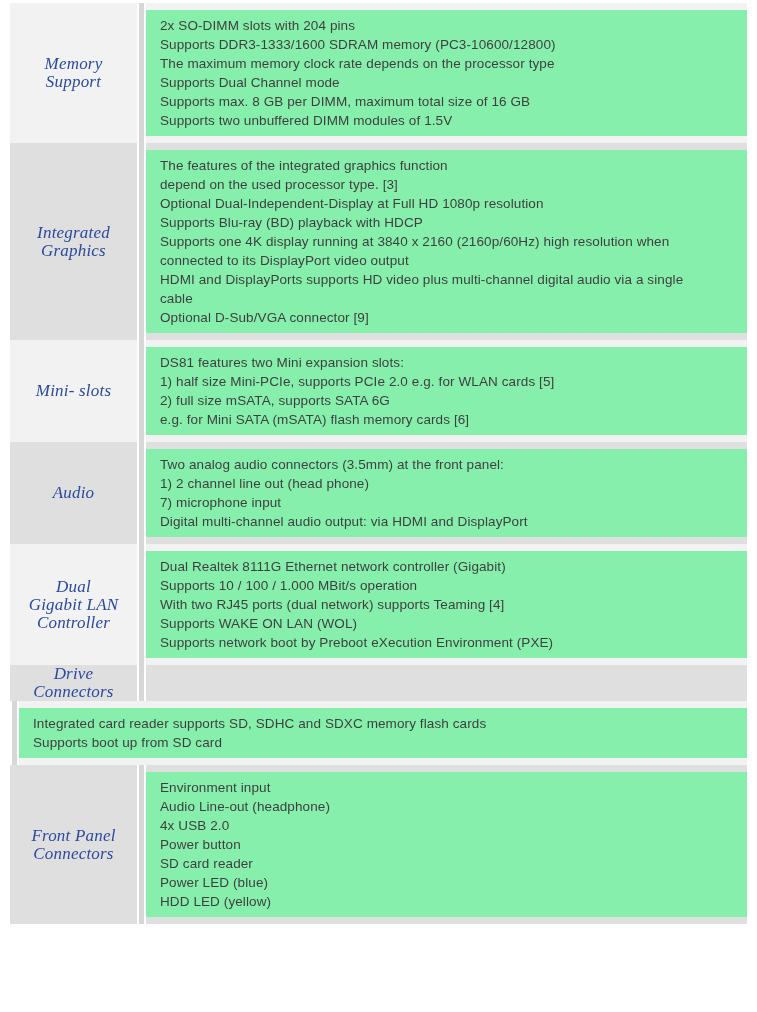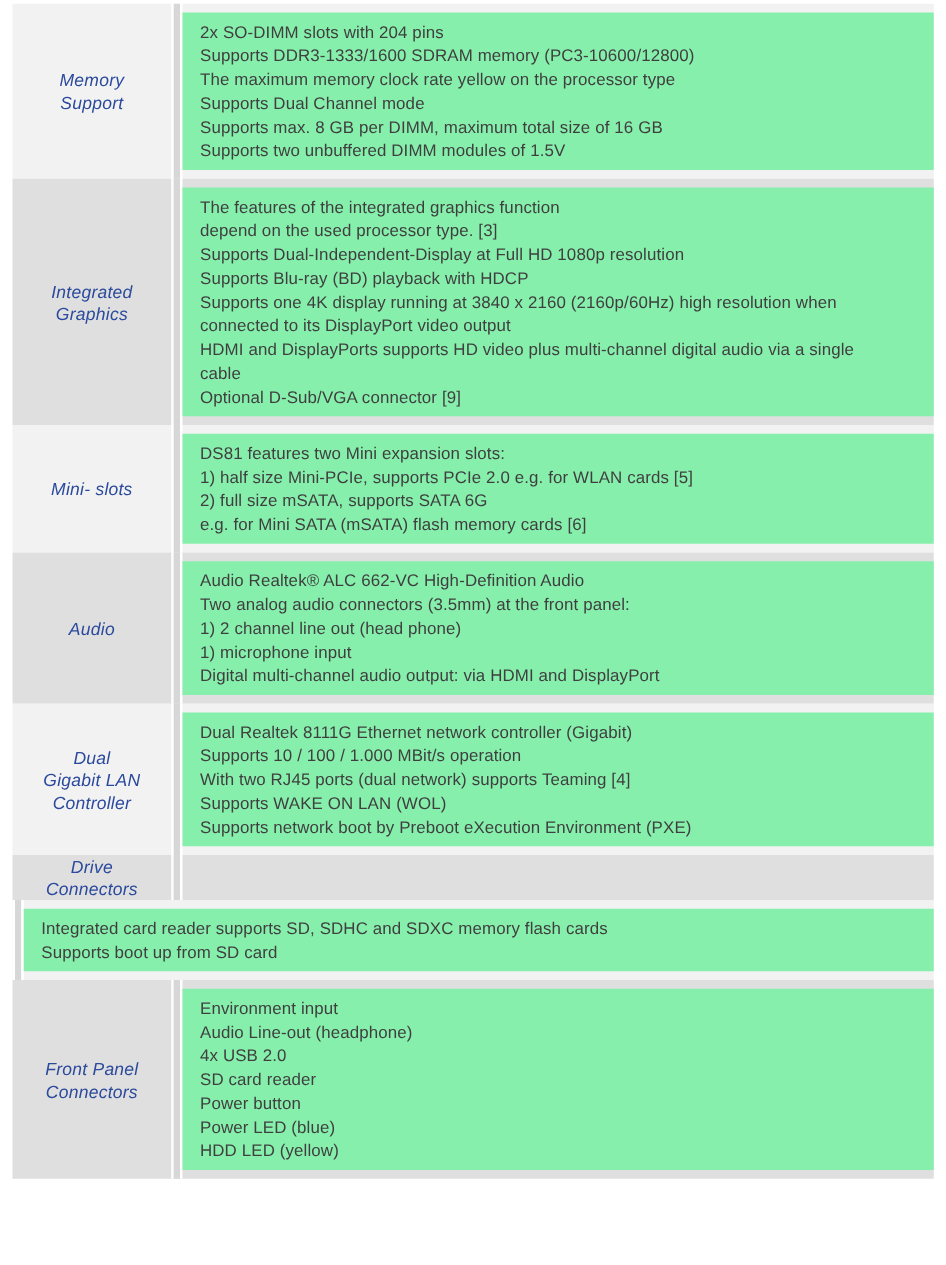--- a/index.html
+++ b/index.html
@@ -28,24 +28,25 @@
   .spec-row.odd  { background: var(--row-odd); }
   .spec-row.even { background: var(--row-even); }
   .label-cell {
     flex: 0 0 127px;
     display: flex;
     align-items: center;
     justify-content: center;
     text-align: center;
     color: var(--label-blue);
     font-style: italic;
-    font-size: 14px;
+    font-size: 17px;
     line-height: 18px;
     white-space: pre-line;
     letter-spacing: 0.2px;
+    font-family: Liberation Serif, serif;
   }
   .vgap { flex: 0 0 2px; background: #ffffff; }
   .vdivider { flex: 0 0 5px; background: var(--divider); }
   .content-cell {
     flex: 1 1 auto;
     background: #86efac;
     margin: 7px 0;
     padding: 6px 14px 6px 14px;
     color: var(--body-text);
     font-size: 13.5px;
@@ -60,36 +61,36 @@
 <div class="spec-table">
     <div class="spec-row odd">
       <div class="label-cell">Memory
 Support</div>
       <div class="vgap"></div>
       <div class="vdivider"></div>
       <div class="vgap"></div>
       <div class="content-cell">
         <div class="spec-line">2x SO-DIMM slots with 204 pins</div>
         <div class="spec-line">Supports DDR3-1333/1600 SDRAM memory (PC3-10600/12800)</div>
-        <div class="spec-line">The maximum memory clock rate yellow on the processor type</div>
+        <div class="spec-line">The maximum memory clock rate depends on the processor type</div>
         <div class="spec-line">Supports Dual Channel mode</div>
         <div class="spec-line">Supports max. 8 GB per DIMM, maximum total size of 16 GB</div>
         <div class="spec-line">Supports two unbuffered DIMM modules of 1.5V</div>
       </div>
     </div>
     <div class="spec-row even">
       <div class="label-cell">Integrated
 Graphics</div>
       <div class="vgap"></div>
       <div class="vdivider"></div>
       <div class="vgap"></div>
       <div class="content-cell">
         <div class="spec-line">The features of the integrated graphics function</div>
         <div class="spec-line">depend on the used processor type. [3]</div>
-        <div class="spec-line">Supports Dual-Independent-Display at Full HD 1080p resolution</div>
+        <div class="spec-line">Optional Dual-Independent-Display at Full HD 1080p resolution</div>
         <div class="spec-line">Supports Blu-ray (BD) playback with HDCP</div>
         <div class="spec-line">Supports one 4K display running at 3840 x 2160 (2160p/60Hz) high resolution when</div>
         <div class="spec-line">connected to its DisplayPort video output</div>
         <div class="spec-line">HDMI and DisplayPorts supports HD video plus multi-channel digital audio via a single</div>
         <div class="spec-line">cable</div>
         <div class="spec-line">Optional D-Sub/VGA connector [9]</div>
       </div>
     </div>
     <div class="spec-row odd">
       <div class="label-cell">Mini- slots</div>
@@ -102,24 +103,23 @@
         <div class="spec-line">2) full size mSATA, supports SATA 6G</div>
         <div class="spec-line">e.g. for Mini SATA (mSATA) flash memory cards [6]</div>
       </div>
     </div>
     <div class="spec-row even">
       <div class="label-cell">Audio</div>
       <div class="vgap"></div>
       <div class="vdivider"></div>
       <div class="vgap"></div>
       <div class="content-cell">
-        <div class="spec-line">Audio Realtek® ALC 662-VC High-Definition Audio</div>
         <div class="spec-line">Two analog audio connectors (3.5mm) at the front panel:</div>
         <div class="spec-line">1) 2 channel line out (head phone)</div>
-        <div class="spec-line">1) microphone input</div>
+        <div class="spec-line">7) microphone input</div>
         <div class="spec-line">Digital multi-channel audio output: via HDMI and DisplayPort</div>
       </div>
     </div>
     <div class="spec-row odd">
       <div class="label-cell">Dual
 Gigabit LAN
 Controller</div>
       <div class="vgap"></div>
       <div class="vdivider"></div>
       <div class="vgap"></div>
@@ -150,19 +150,19 @@
     <div class="spec-row even">
       <div class="label-cell">Front Panel
 Connectors</div>
       <div class="vgap"></div>
       <div class="vdivider"></div>
       <div class="vgap"></div>
       <div class="content-cell">
         <div class="spec-line">Environment input</div>
         <div class="spec-line">Audio Line-out (headphone)</div>
         <div class="spec-line">4x USB 2.0</div>
+        <div class="spec-line">Power button</div>
         <div class="spec-line">SD card reader</div>
-        <div class="spec-line">Power button</div>
         <div class="spec-line">Power LED (blue)</div>
         <div class="spec-line">HDD LED (yellow)</div>
       </div>
     </div>
   </div>
 
 </body></html>

